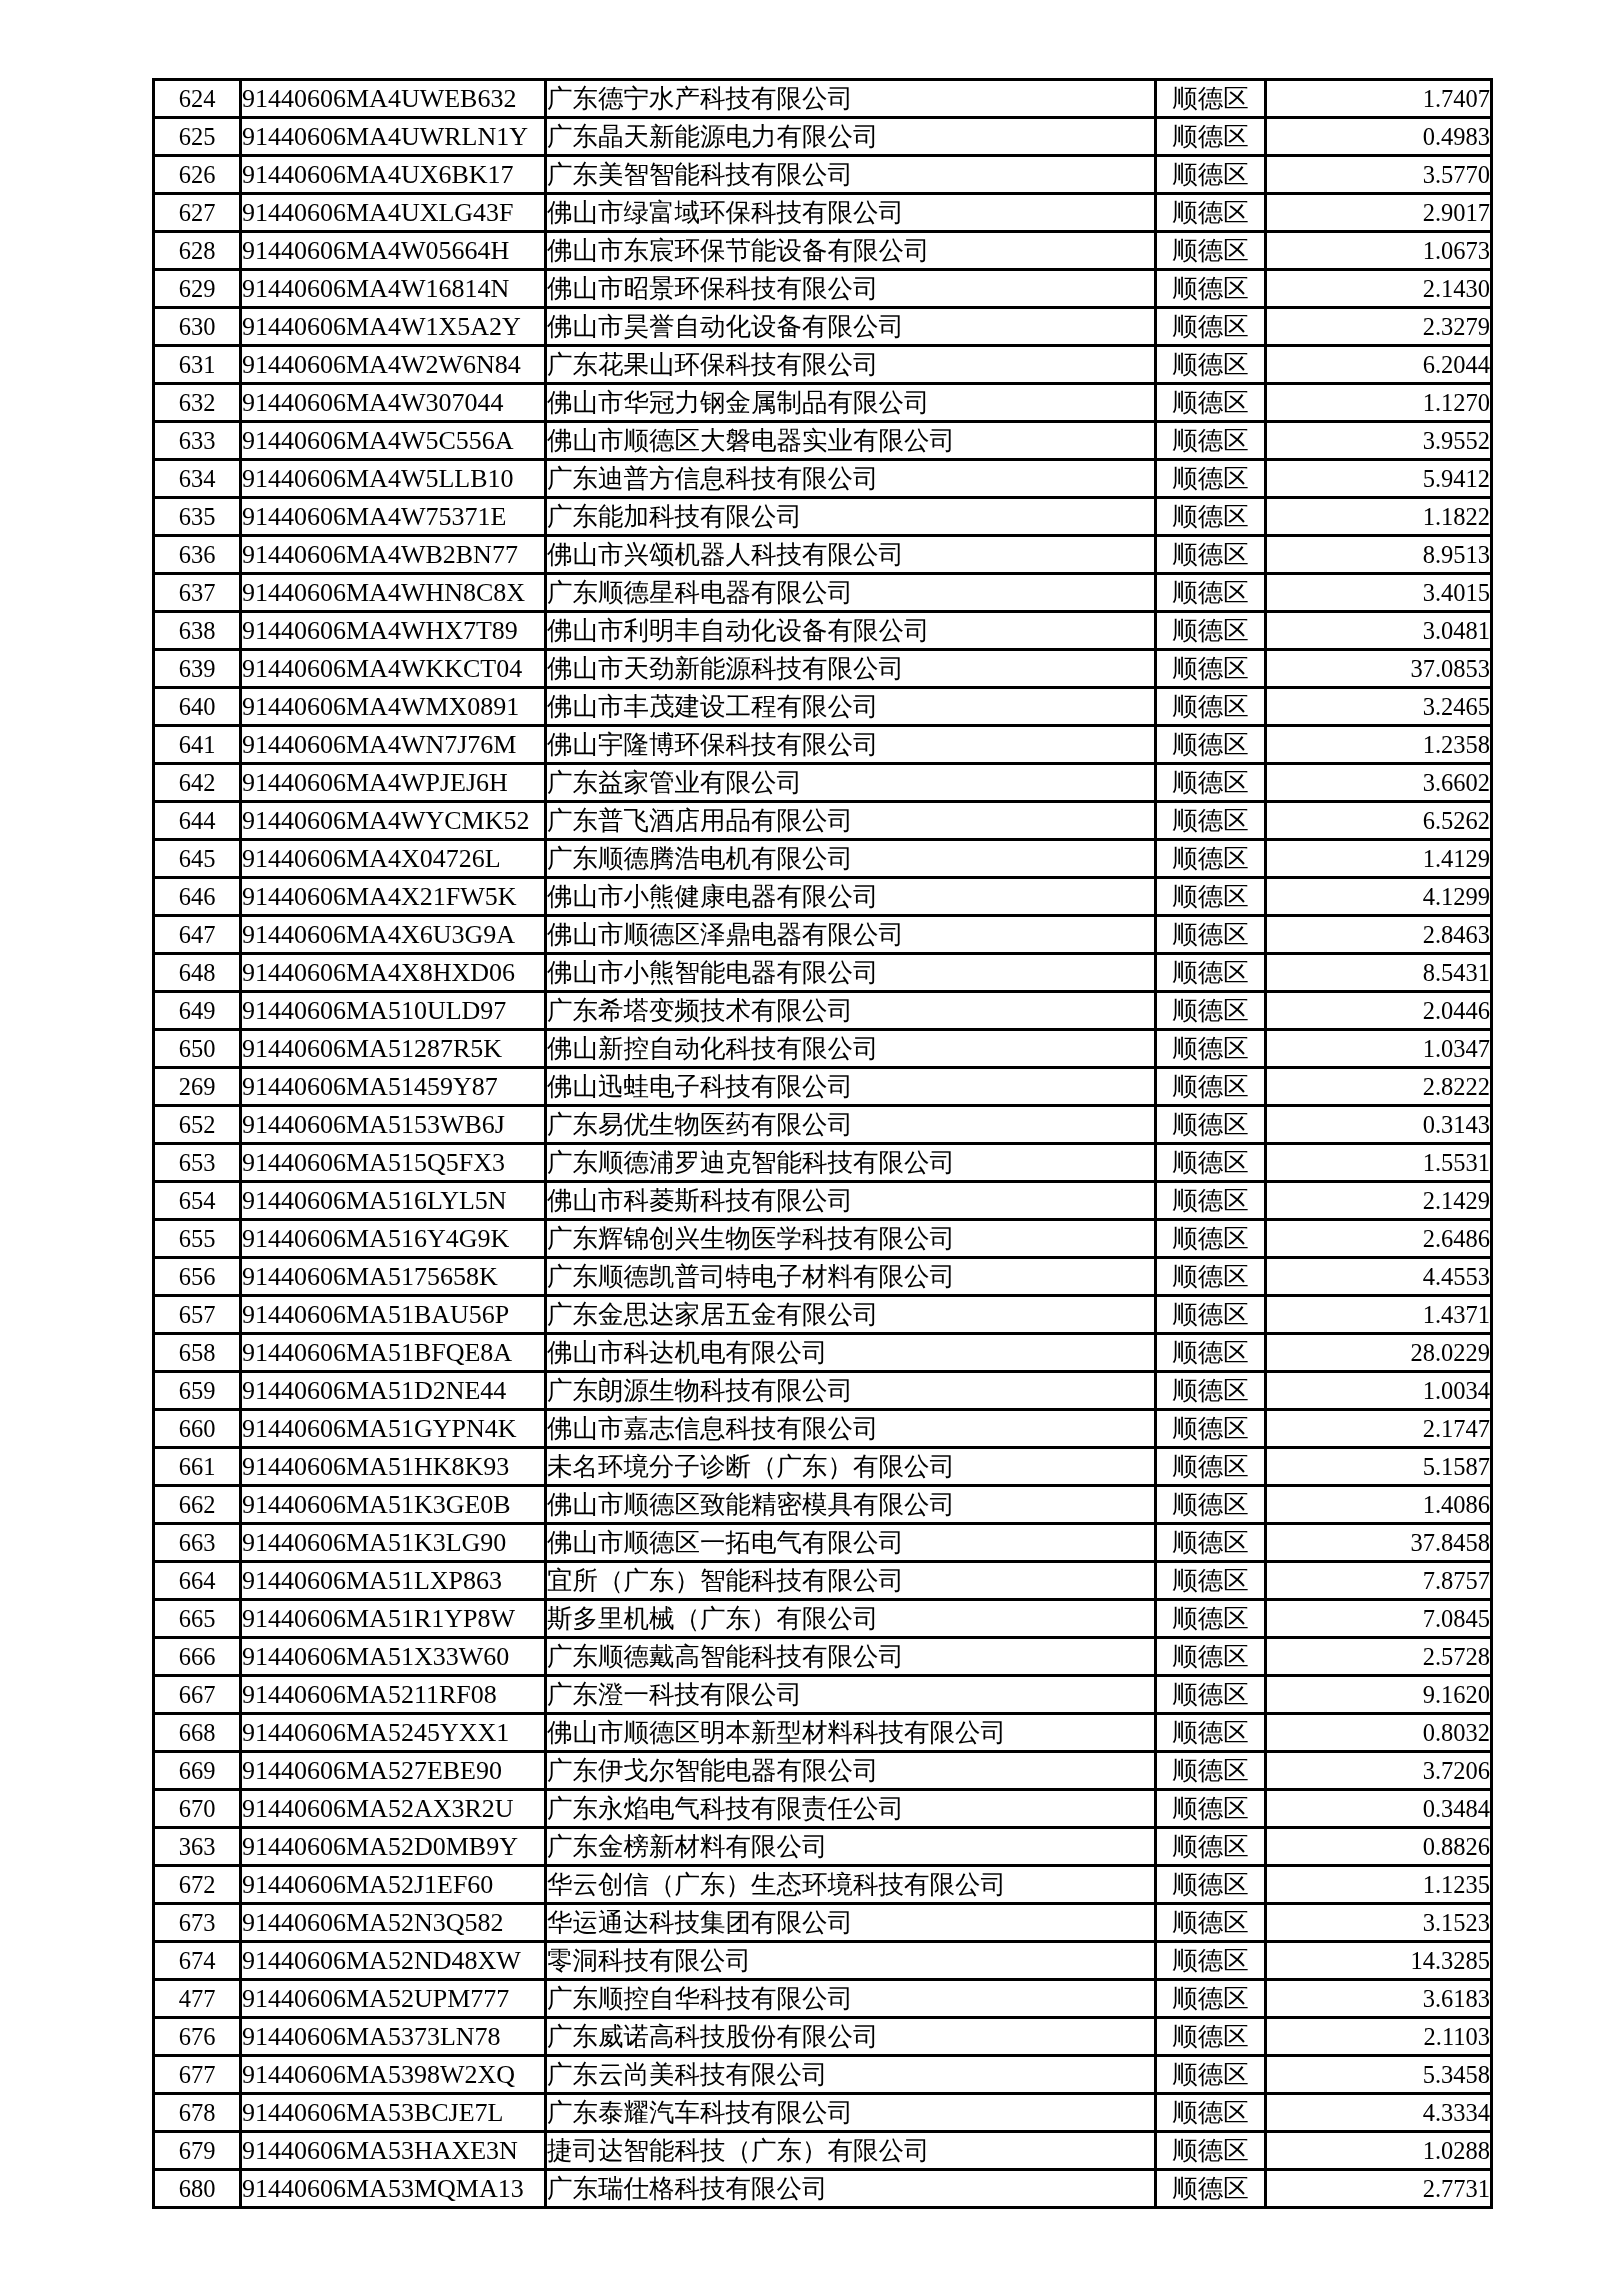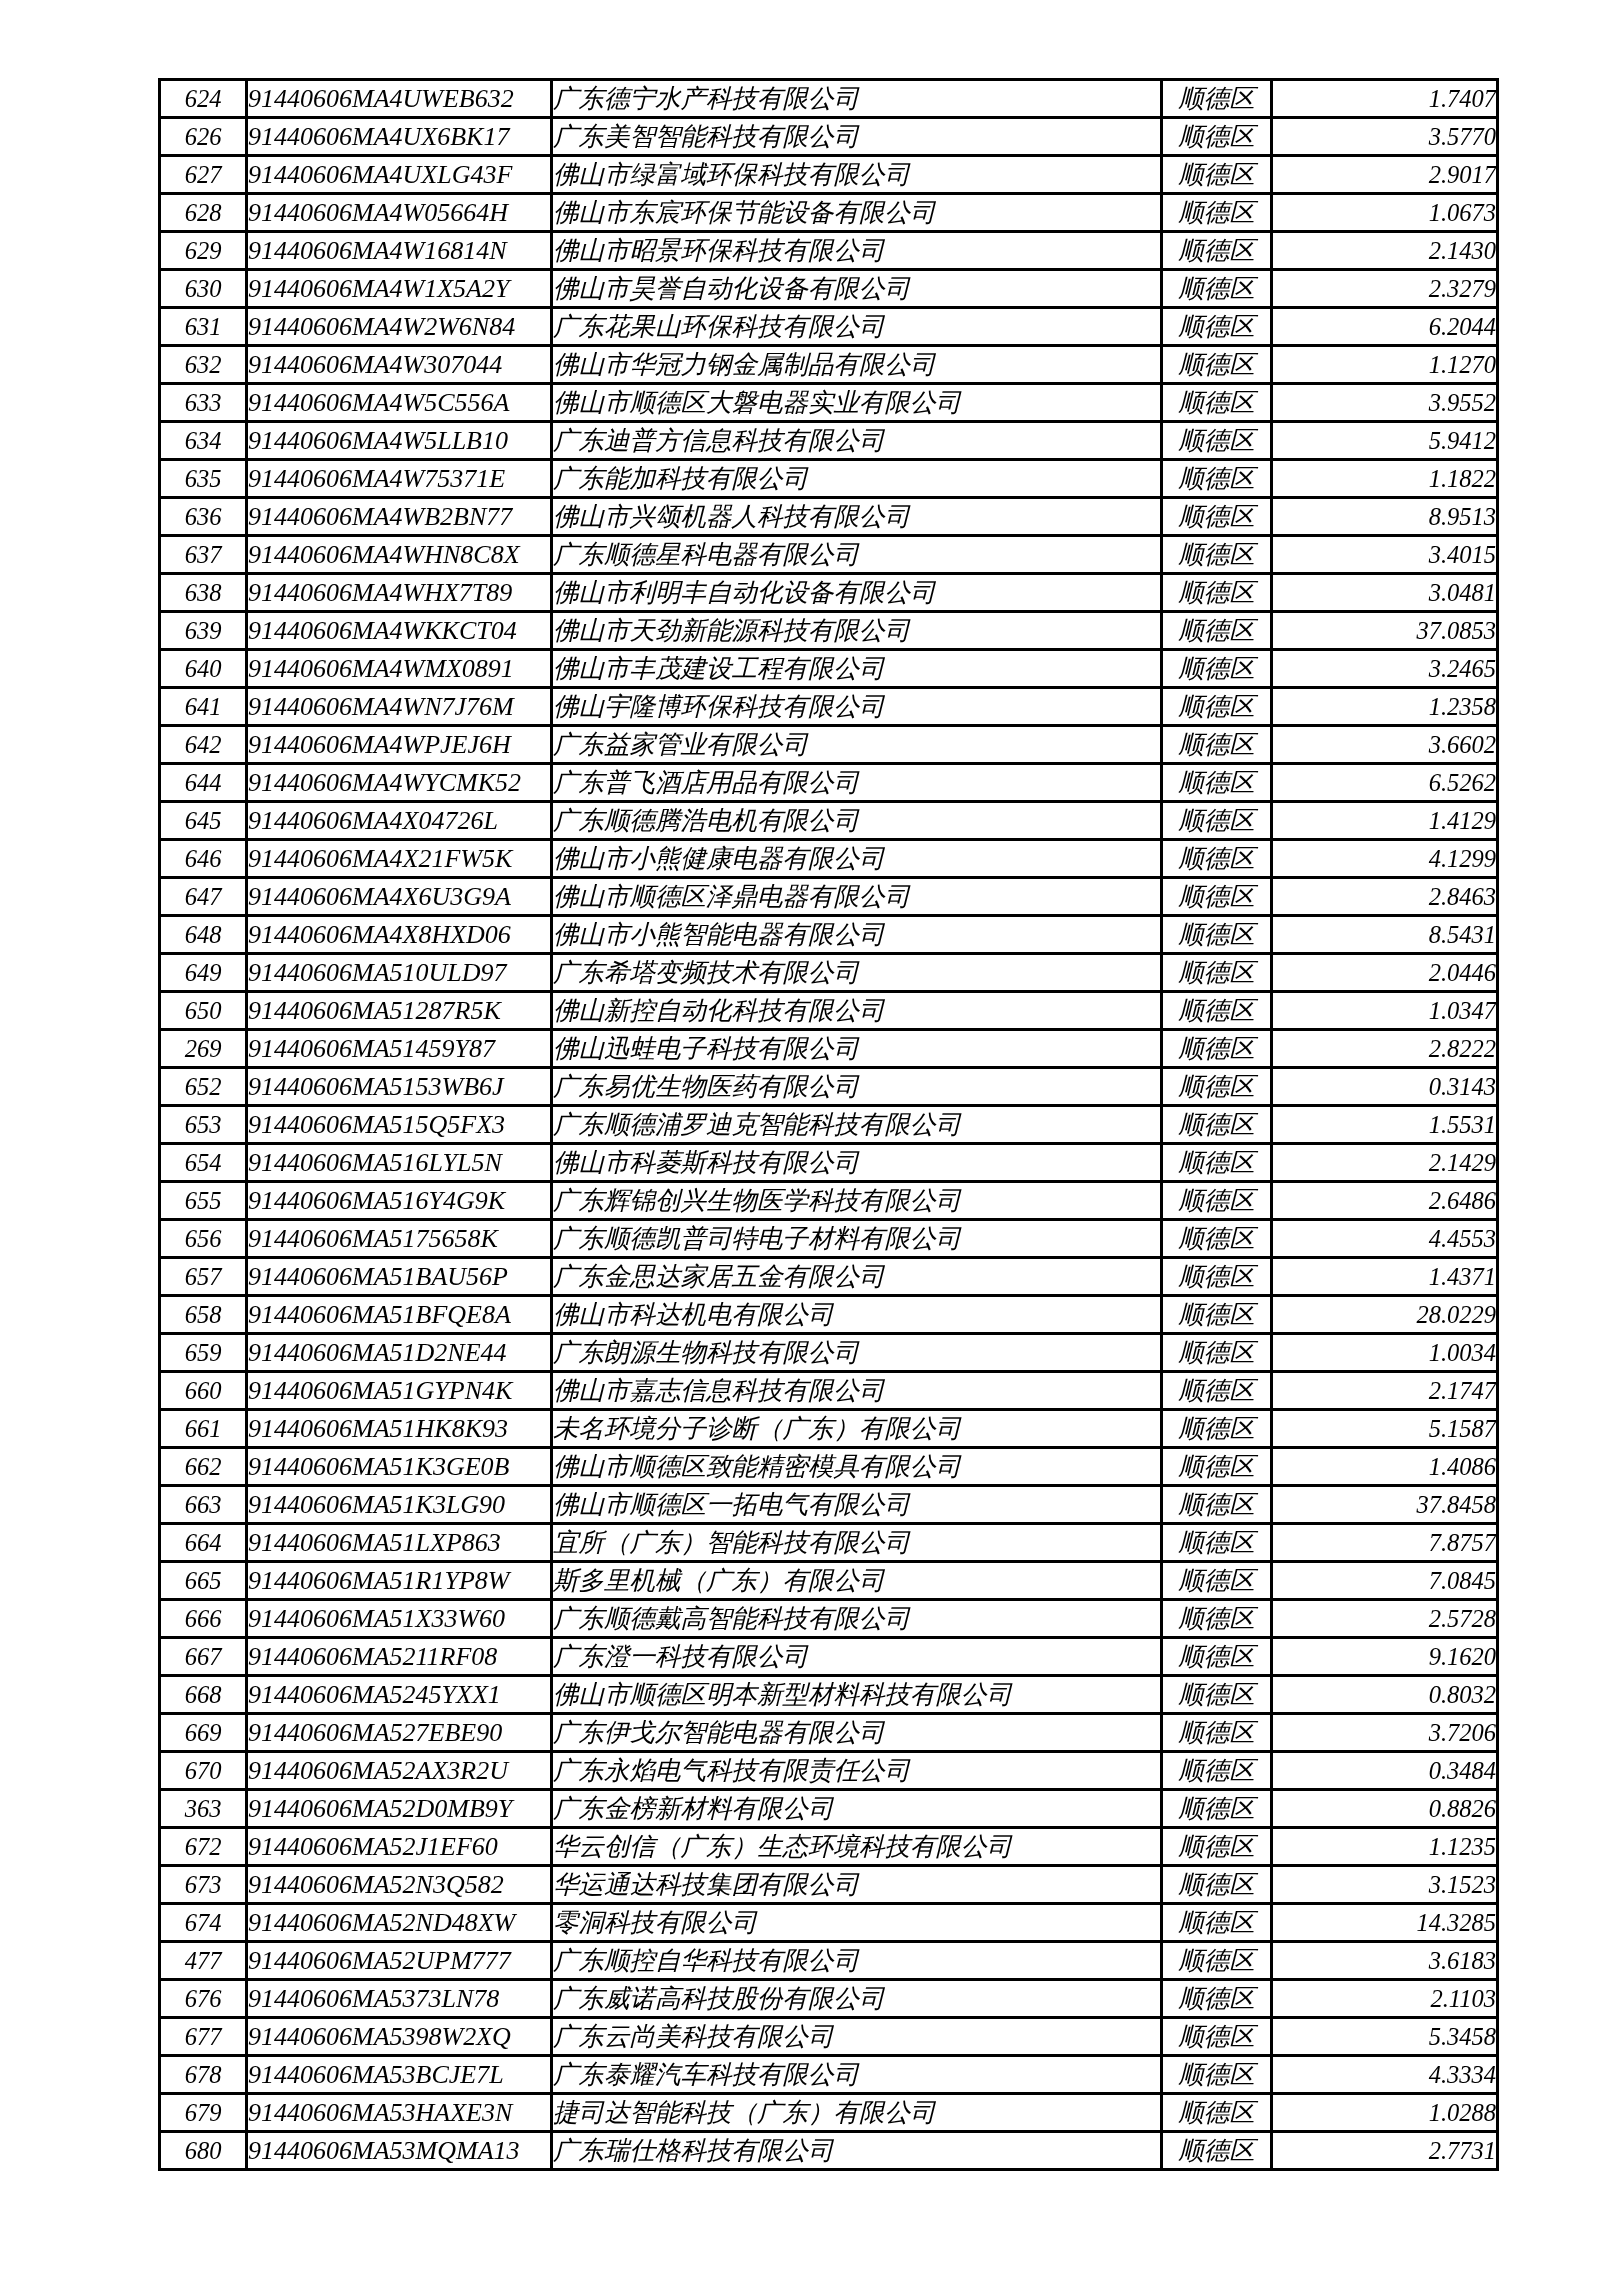--- a/index.html
+++ b/index.html
@@ -11,26 +11,25 @@
     position: relative;
     width: 1621px;
     height: 2293px;
     background: #ffffff;
     overflow: hidden;
     font-family: "Liberation Serif", "DejaVu Serif", serif;
     color: #000000;
   }
   table.company-table {
     position: absolute;
-    left: 158px;
+    left: 152px;
     top: 78px;
     width: 1338px;
     border-collapse: collapse;
     table-layout: fixed;
-    font-style: italic;
   }
   table.company-table td {
     border: 3.9px solid #000000;
     height: 33px;
     padding: 0;
     overflow: hidden;
     white-space: nowrap;
     background: #ffffff;
     vertical-align: middle;
   }
@@ -73,20 +72,27 @@
     </colgroup>
     <tbody id="table-body">
         <tr>
     <td class="c-no">624</td>
     <td class="c-code">91440606MA4UWEB632</td>
     <td class="c-name">广东德宁水产科技有限公司</td>
     <td class="c-dist">顺德区</td>
     <td class="c-val">1.7407</td>
   </tr>
         <tr>
+    <td class="c-no">625</td>
+    <td class="c-code">91440606MA4UWRLN1Y</td>
+    <td class="c-name">广东晶天新能源电力有限公司</td>
+    <td class="c-dist">顺德区</td>
+    <td class="c-val">0.4983</td>
+  </tr>
+        <tr>
     <td class="c-no">626</td>
     <td class="c-code">91440606MA4UX6BK17</td>
     <td class="c-name">广东美智智能科技有限公司</td>
     <td class="c-dist">顺德区</td>
     <td class="c-val">3.5770</td>
   </tr>
         <tr>
     <td class="c-no">627</td>
     <td class="c-code">91440606MA4UXLG43F</td>
     <td class="c-name">佛山市绿富域环保科技有限公司</td>

